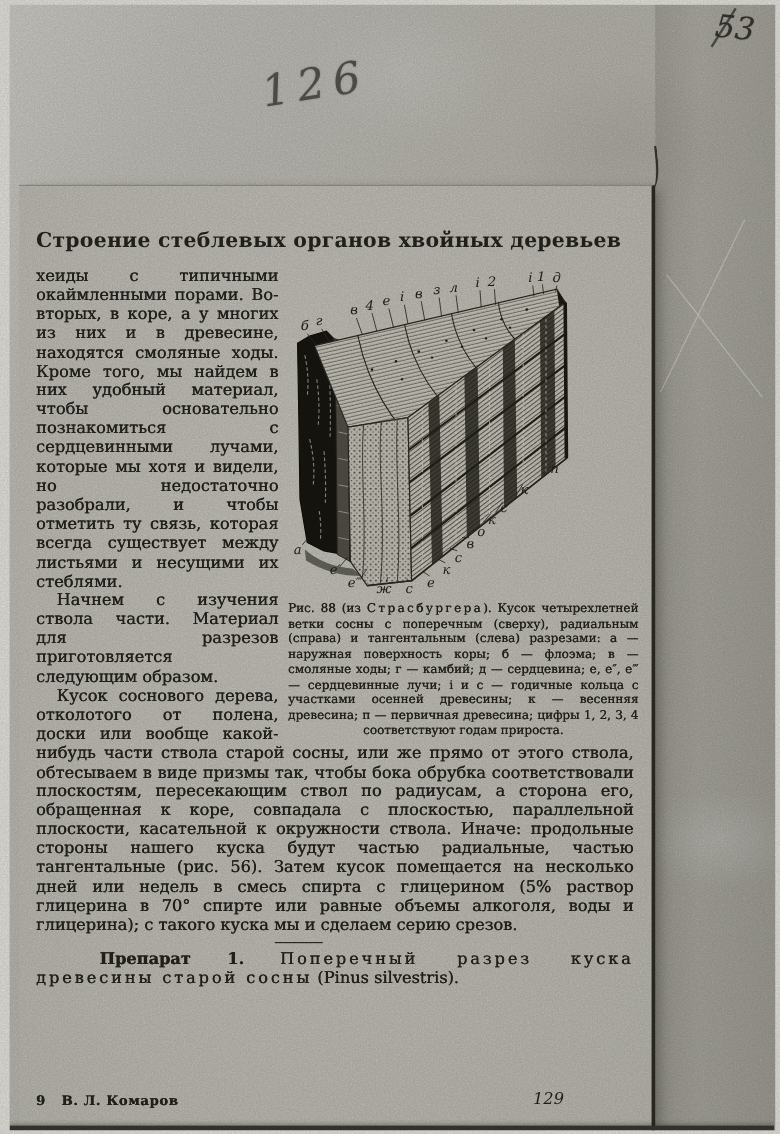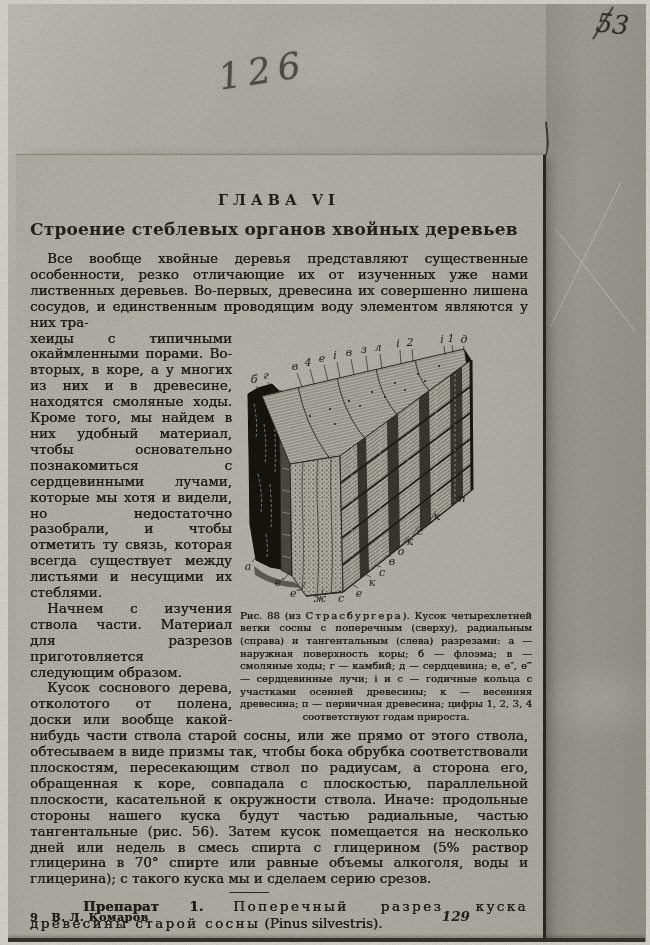--- a/index.html
+++ b/index.html
@@ -30,21 +30,21 @@
     padding:4px 8px 0 0;text-shadow:.25px 0 0 currentColor;}
   .cap-spaced{letter-spacing:2px;}
   .rule{width:40px;height:0;border-top:1.6px solid #2f2e28;margin:5px auto;transform:translateX(-30px);}
   .prep{margin:0;font-size:13.5px;line-height:16.5px;text-indent:17px;text-align:justify;text-shadow:.3px 0 0 currentColor;}
   .prep-label{font-weight:bold;margin-left:36px;}
   .prep-spaced{letter-spacing:2.4px;}
   .page-footer{position:absolute;left:14px;right:15px;top:753px;display:flex;
     justify-content:space-between;align-items:flex-end;}
   .signature{font-size:11px;font-weight:bold;letter-spacing:.5px;text-shadow:.25px 0 0 currentColor;}
   .sig-mark{margin-right:13px;}
-  .page-number{font-style:italic;font-weight:bold;font-size:13.5px;margin-right:58px;}
+  .page-number{font-style:italic;font-weight:normal;font-size:13.5px;margin-right:58px;}
   .hw-126{position:absolute;left:218px;top:50px;font-size:36px;font-style:italic;
     color:rgba(82,80,74,.88);letter-spacing:7px;transform:rotate(-9deg);
     text-shadow:0 0 1.3px rgba(82,80,74,.55);}
   .hw-53{position:absolute;left:596px;top:9px;font-size:26px;font-style:italic;
     color:rgba(52,50,43,.92);transform:rotate(6deg);text-shadow:0 0 .8px rgba(52,50,43,.5);}
   .hw-53 .strike{position:absolute;left:6px;top:-4px;width:2px;height:38px;
     background:rgba(52,50,43,.75);transform:rotate(26deg);}
   .scratch{position:absolute;background:rgba(246,245,240,.45);}
   .s1{left:585px;top:175px;width:1px;height:160px;transform:rotate(26deg);}
   .s2{left:595px;top:215px;width:1px;height:130px;transform:rotate(-38deg);}
@@ -74,24 +74,22 @@
   <div class="hw-126">126</div>
   <div class="hw-53">
     <span>53</span>
     <span class="strike"></span>
   </div>
   <div class="edge-hook"></div>
 
   <div class="book-page">
     <div class="content">
 
-      <h3 class="chapter">ГЛАВА VI</h3>
       <h2 class="title">Строение стеблевых органов хвойных деревьев</h2>
 
-      <p class="body ind">Все вообще хвойные деревья представляют существенные особенности, резко отличающие их от изученных уже нами лиственных деревьев. Во-первых, древесина их совершенно лишена сосудов, и единственным проводящим воду элементом являются у них тра-</p>
 
       <figure class="fig">
         <svg id="figsvg" class="figsvg" viewBox="0 0 300 272" xmlns="http://www.w3.org/2000/svg">
           <defs>
             <clipPath id="cpTop">
                 <polygon points="22,62 224,15 231,26 100,122 50,130"></polygon>
               </clipPath>
             <clipPath id="cpFront">
                 <polygon points="100,122 231,26 232,156 103,258"></polygon>
               </clipPath>

